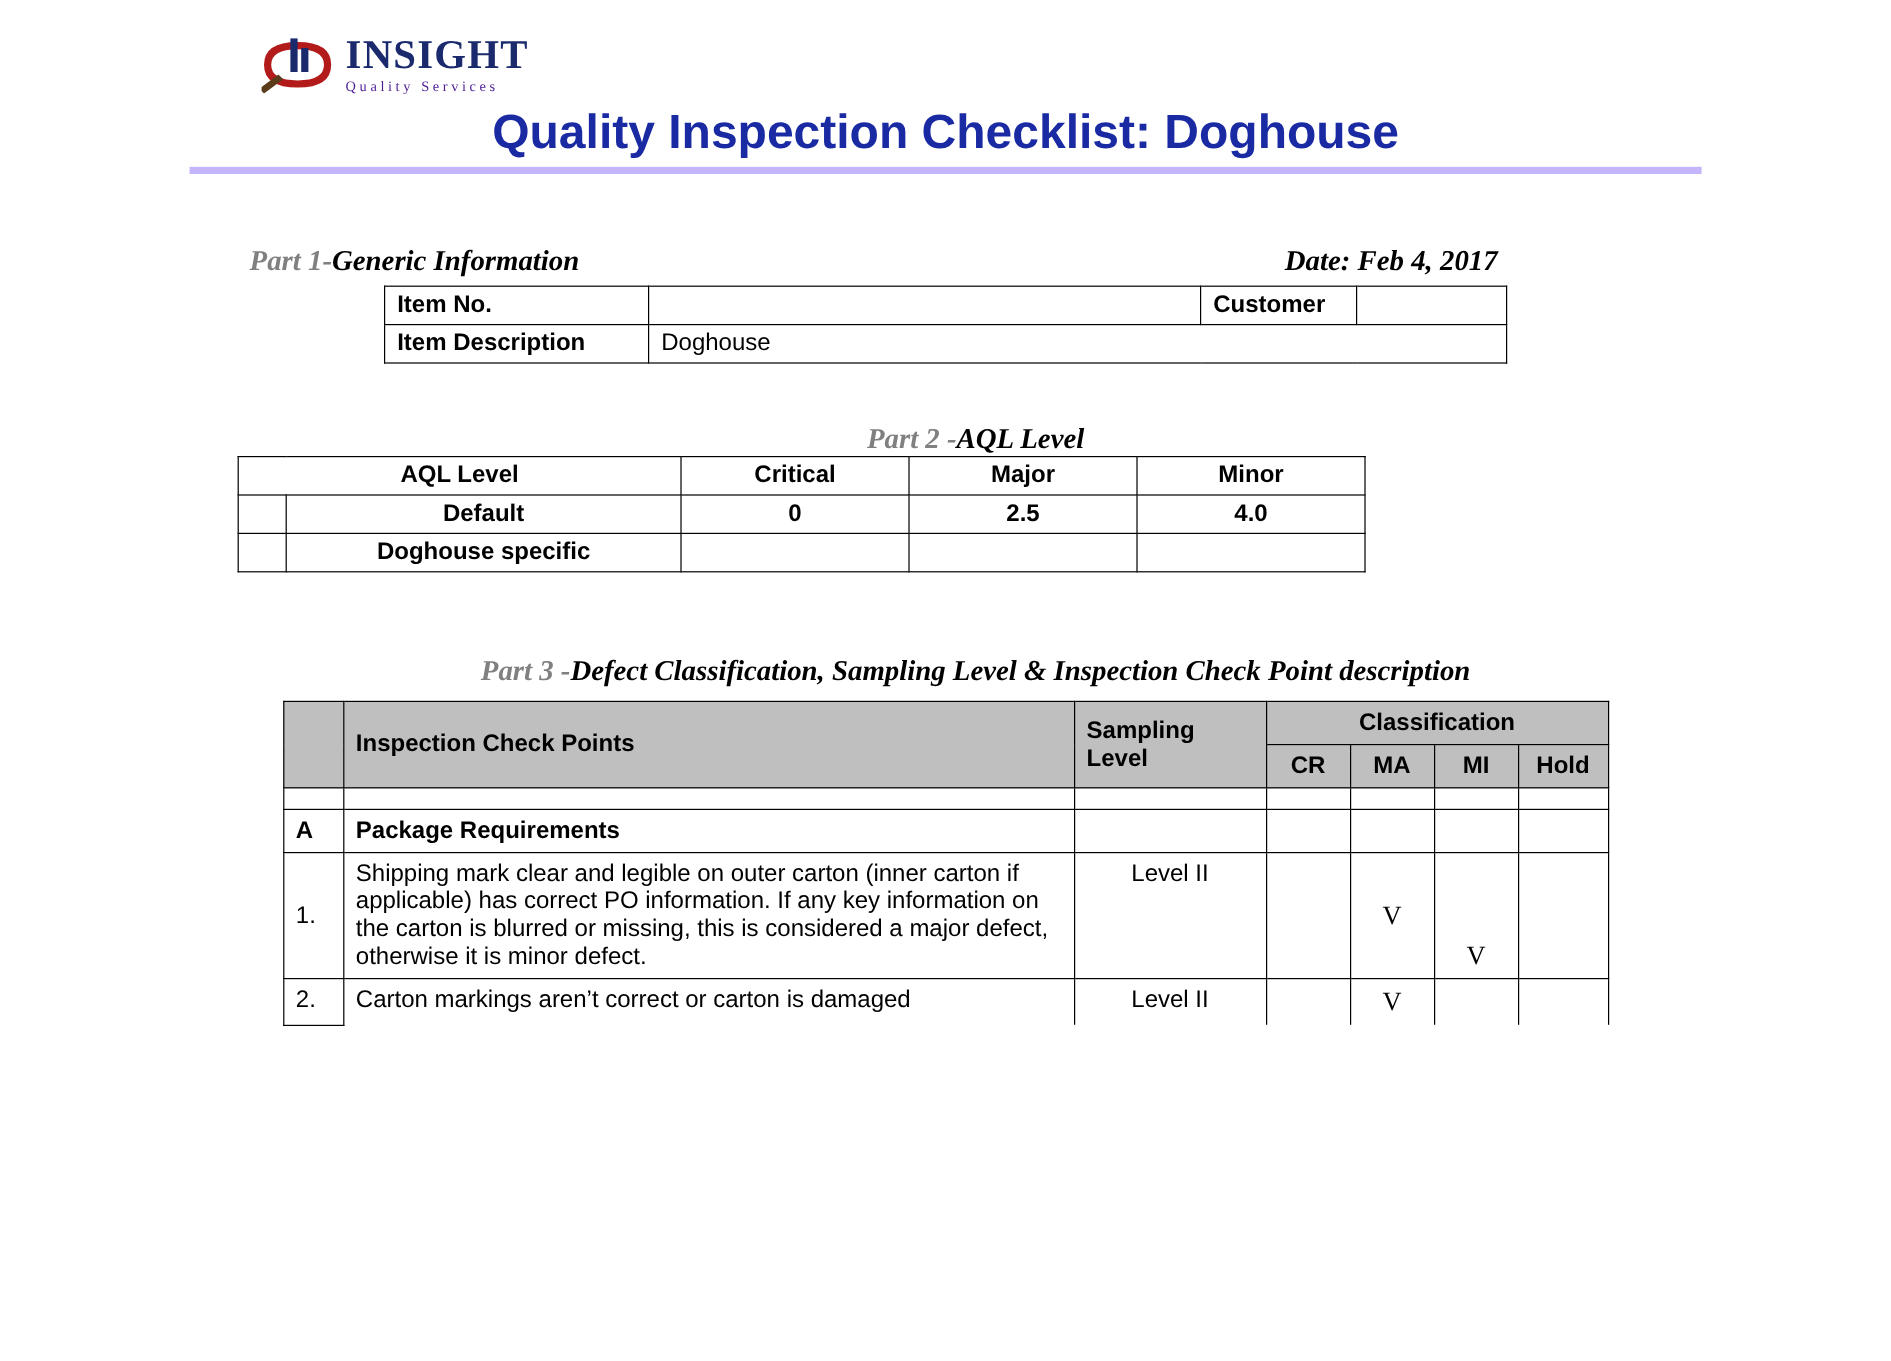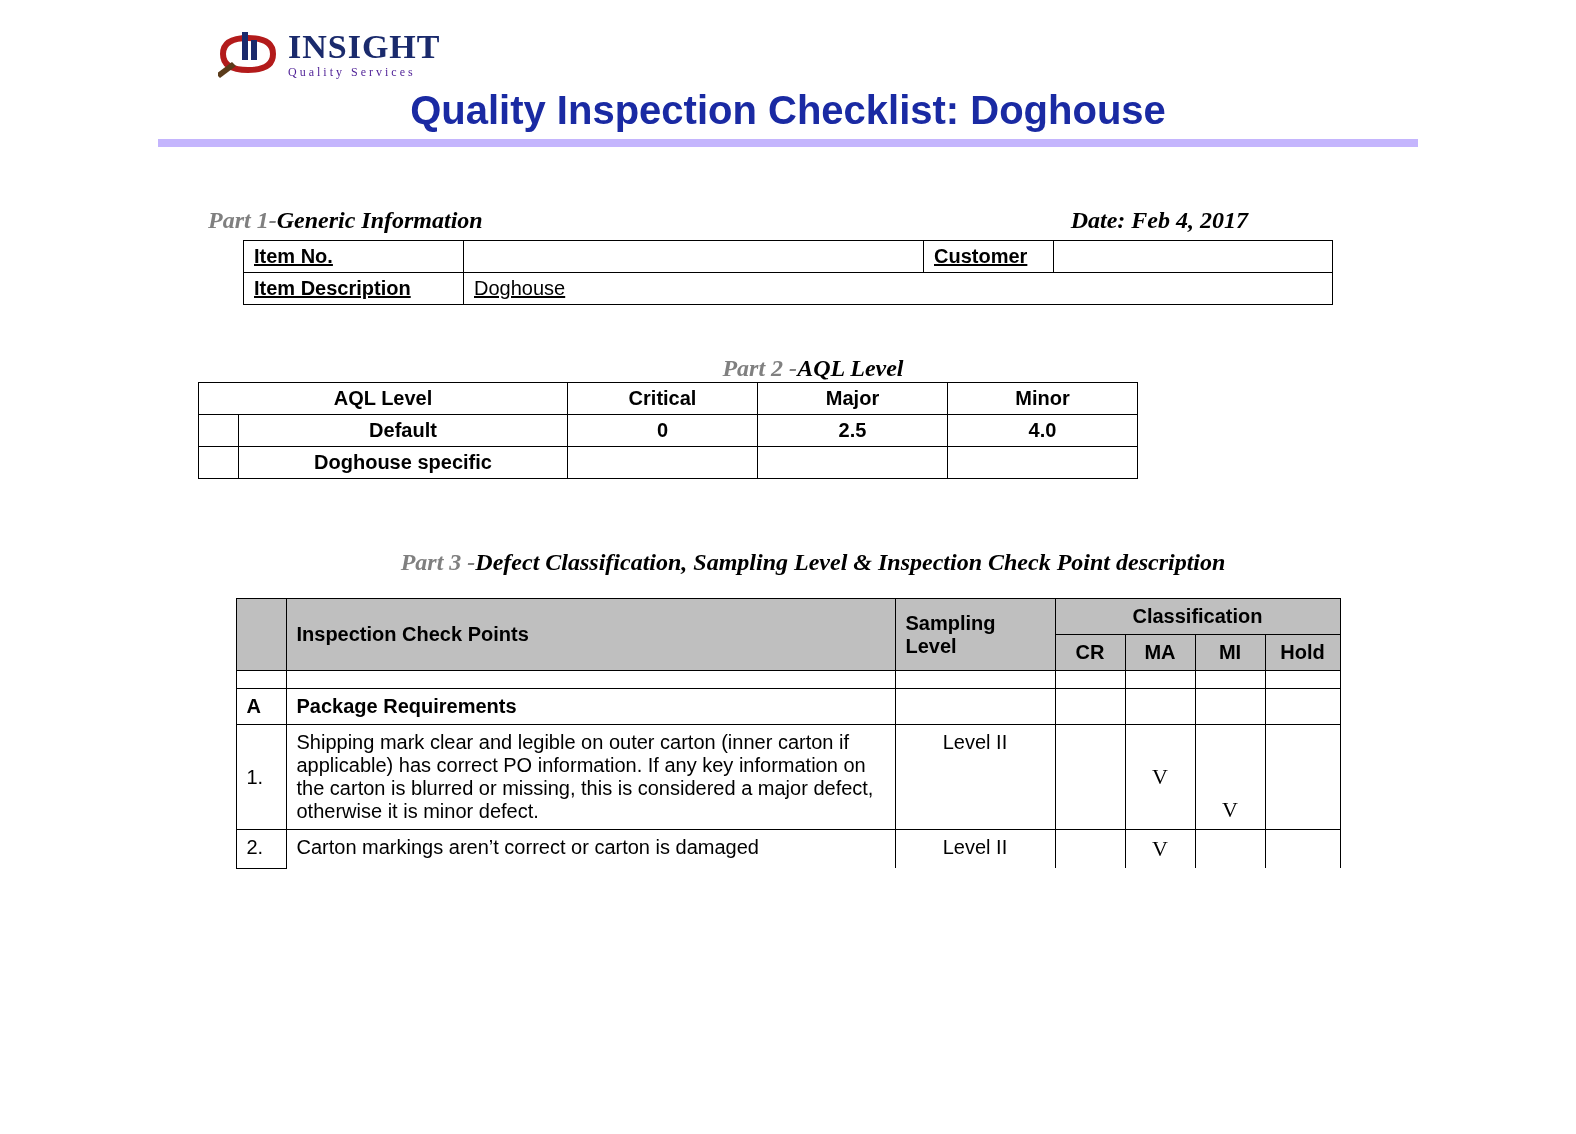--- a/index.html
+++ b/index.html
@@ -40,21 +40,21 @@
     color: #1a2a6c;
   }
   .logo-sub {
     font-family: Georgia, 'Times New Roman', serif;
     font-size: 12px;
     letter-spacing: 3px;
     color: #4c1d95;
     margin-top: 2px;
   }
   .title-bar {
-    border-bottom: 8px solid #c4b5fd;
+    border-bottom: 6px solid #c4b5fd;
     padding-bottom: 6px;
     margin: 0 0 60px 0;
   }
   .title {
     font-family: Verdana, Arial, sans-serif;
     font-weight: 900;
     font-size: 40px;
     color: #1a2aa3;
     text-align: center;
   }
@@ -94,23 +94,22 @@
     border-collapse: collapse;
     font-family: Verdana, Arial, sans-serif;
     font-size: 20px;
   }
   table td, table th {
     border: 1.5px solid #000;
     padding: 4px 10px;
   }
 
   .generic-table {
-    width: 1090px;
+    width: 936px;
     margin: 0 auto 50px auto;
-    text-decoration: underline;
   }
   .generic-table td.label {
     font-weight: bold;
     white-space: nowrap;
   }
 
   .aql-wrap {
     padding-left: 50px;
   }
   .aql-table {
@@ -124,21 +123,21 @@
   .aql-table td.lbl {
     font-weight: bold;
   }
   .aql-table td.narrow { width: 40px; }
 
   .part3-heading {
     padding: 0 0 6px 50px;
   }
   .check-table {
     width: 1105px;
-    margin: 16px auto;
+    margin: 4px auto;
     font-size: 20px;
   }
   .check-table th {
     background: #bfbfbf;
     font-weight: bold;
     text-align: left;
     padding: 6px 10px;
   }
   .check-table th.center, .check-table td.center {
     text-align: center;

